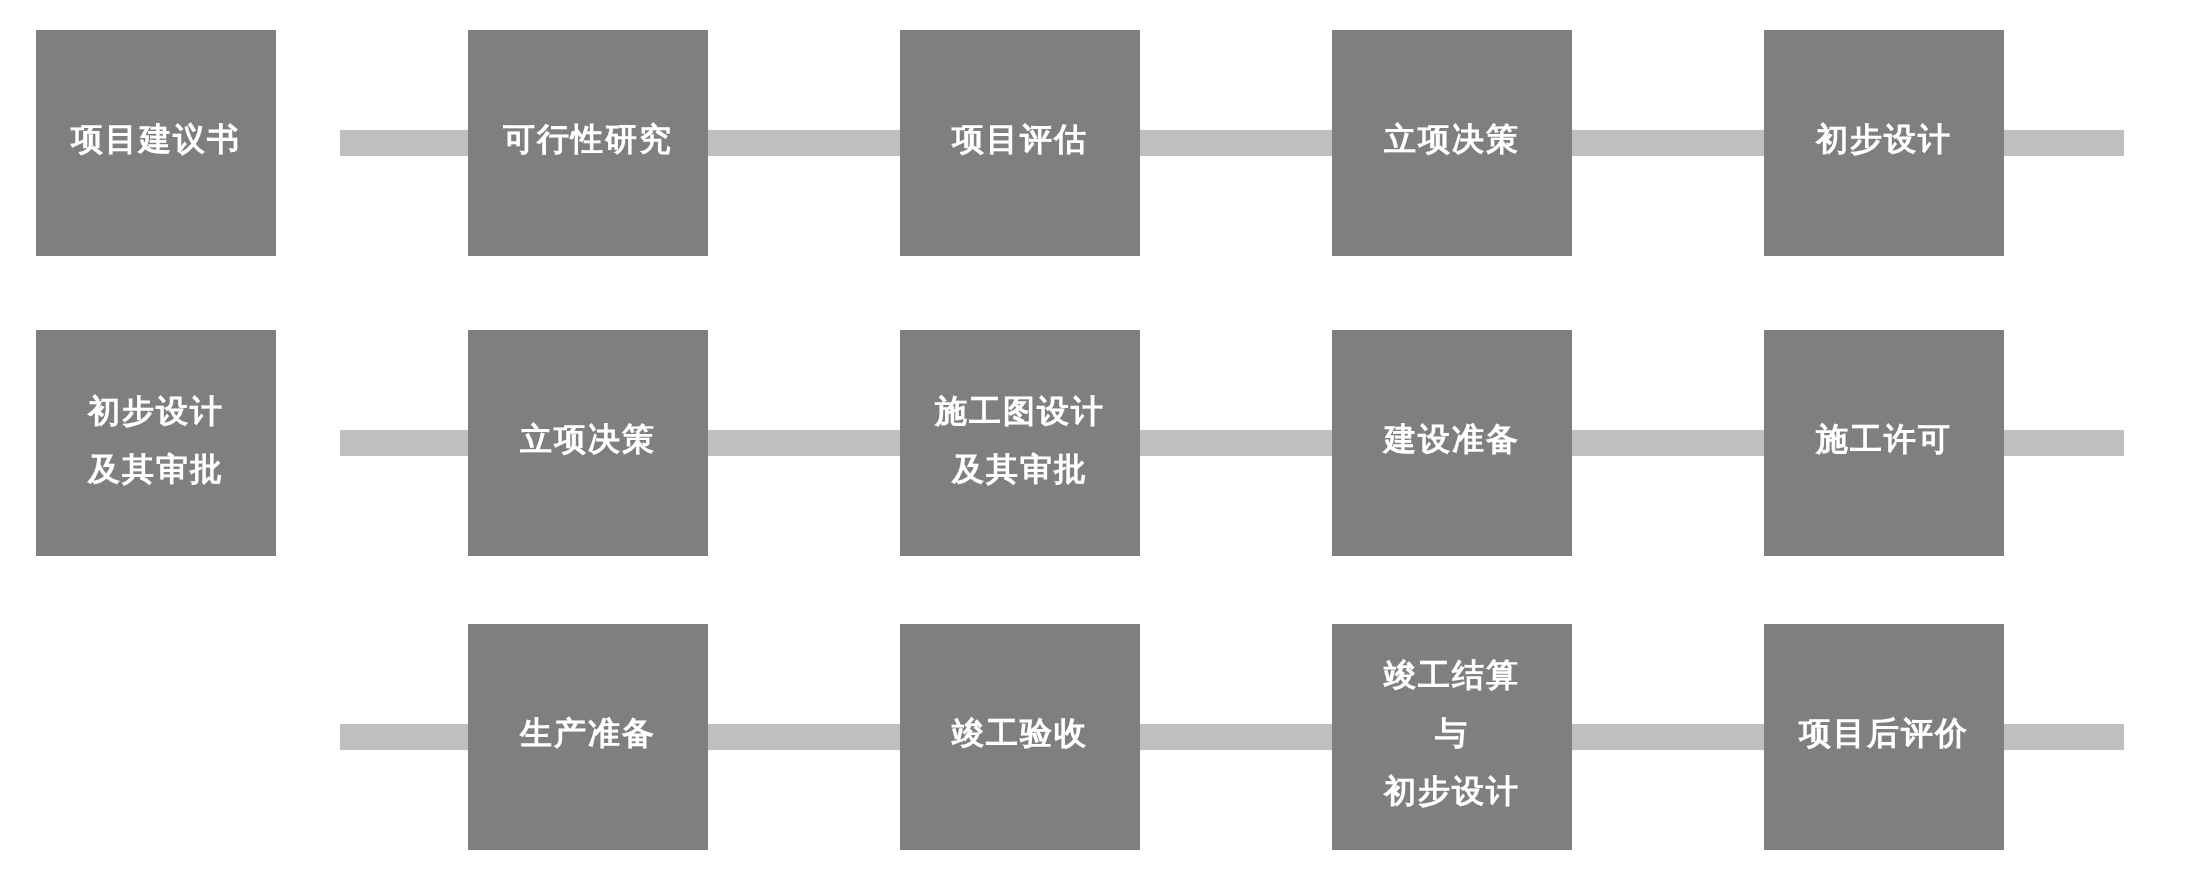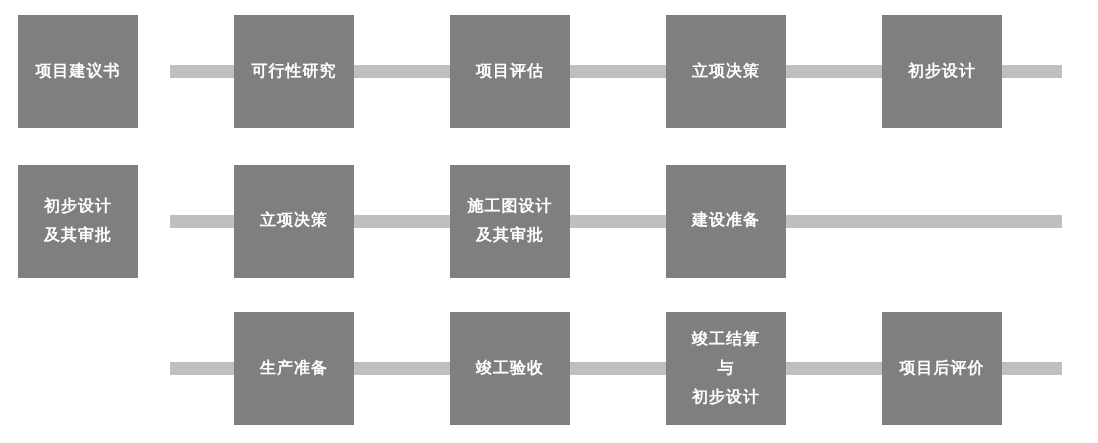--- a/index.html
+++ b/index.html
@@ -95,20 +95,23 @@
     <div class="box col-2">
       <span class="box-label">立项决策</span>
     </div>
     <div class="box col-3">
       <span class="box-label">施工图设计
 及其审批</span>
     </div>
     <div class="box col-4">
       <span class="box-label">建设准备</span>
     </div>
+    <div class="box col-5">
+      <span class="box-label">施工许可</span>
+    </div>
   </div>
 
   <div class="row row-3">
     <div class="connector"></div>
     <div class="box col-3">
       <span class="box-label">竣工验收</span>
     </div>
     <div class="box col-2">
       <span class="box-label">生产准备</span>
     </div>

